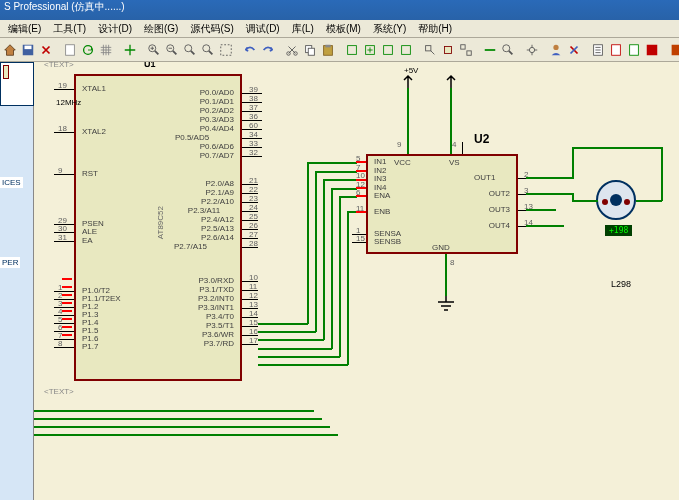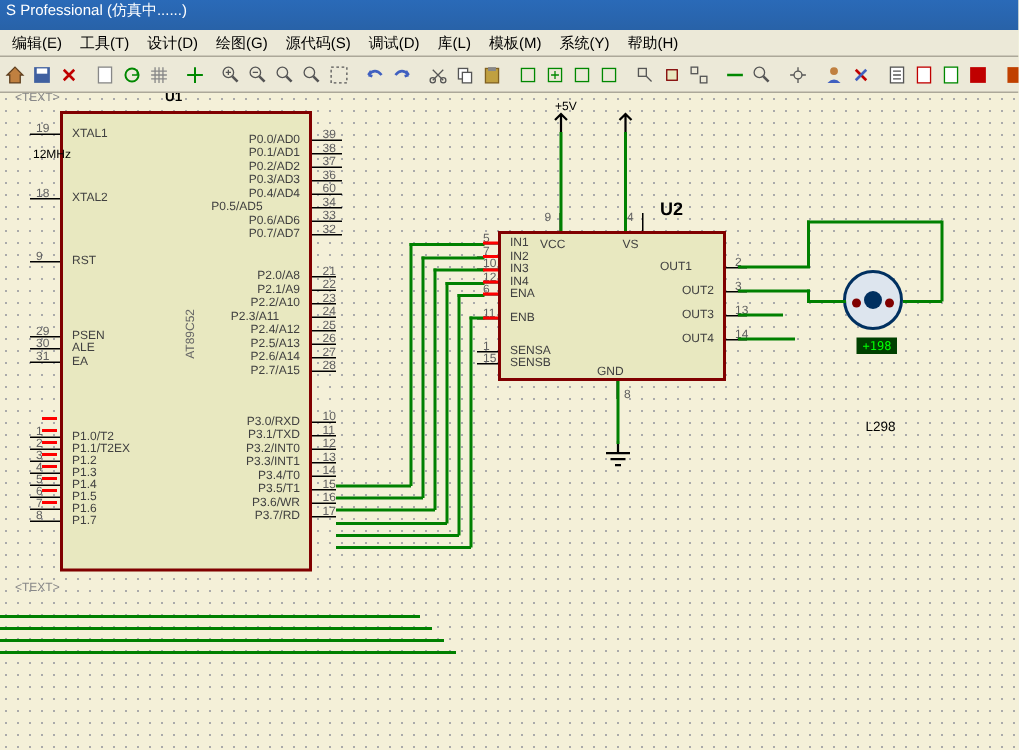--- a/index.html
+++ b/index.html
@@ -252,20 +252,27 @@
     </div>
   <div class="sep"></div>
   <div class="tbtn">
       <svg class="icon-svg" viewBox="0 0 16 16">
         <rect x="3" y="2" width="10" height="12" fill="#c04000"></rect>
       </svg>
     </div>
 </div>
 
 <div class="content">
+  <div class="sidebar">
+    <div class="preview">
+      <div style="position:absolute;left:2px;top:2px;width:6px;height:14px;border:1px solid #800000;background:#e8e8c0"></div>
+    </div>
+    <div class="sel-box" style="top:115px;left:0">ICES</div>
+    <div class="sel-box" style="top:195px;left:0">PER</div>
+  </div>
 
   <div class="canvas-area">
     <div class="dotgrid"></div>
 
     <div class="chip" style="left:40px;top:12px;width:168px;height:307px">
       <div style="position:absolute;left:-10px;top:50px;writing-mode:vertical-rl;font-size:8px;color:#666;transform:rotate(180deg);left:80px;top:130px">AT89C52</div>
     </div>
     <div class="chip-label" style="left:110px;top:-3px;font-weight:bold">U1</div>
     <div class="chip-label text-gray" style="left:10px;top:-2px">&lt;TEXT&gt;</div>
     <div class="chip-label text-gray" style="left:10px;top:325px">&lt;TEXT&gt;</div>
@@ -356,21 +363,21 @@
         <div class="pin-num" style="left:215px;top:141px">24</div>
         <div class="pin-name" style="left:140px;top:153px;text-align:right;width:60px">P2.4/A12</div>
         <div class="pin-line" style="left:208px;top:158px;width:16px;height:1px"></div>
         <div class="pin-num" style="left:215px;top:150px">25</div>
         <div class="pin-name" style="left:140px;top:162px;text-align:right;width:60px">P2.5/A13</div>
         <div class="pin-line" style="left:208px;top:167px;width:16px;height:1px"></div>
         <div class="pin-num" style="left:215px;top:159px">26</div>
         <div class="pin-name" style="left:140px;top:171px;text-align:right;width:60px">P2.6/A14</div>
         <div class="pin-line" style="left:208px;top:176px;width:16px;height:1px"></div>
         <div class="pin-num" style="left:215px;top:168px">27</div>
-        <div class="pin-name" style="left:140px;top:180px;text-align:right;width:60px">P2.7/A15</div>
+        <div class="pin-name" style="left:140px;top:180px;width:60px">P2.7/A15</div>
         <div class="pin-line" style="left:208px;top:185px;width:16px;height:1px"></div>
         <div class="pin-num" style="left:215px;top:177px">28</div>
       </div>
     <div id="u1-right-bot">
         <div class="pin-name" style="left:140px;top:214px;text-align:right;width:60px">P3.0/RXD</div>
         <div class="pin-line" style="left:208px;top:219px;width:16px;height:1px"></div>
         <div class="pin-num" style="left:215px;top:211px">10</div>
         <div class="pin-name" style="left:140px;top:223px;text-align:right;width:60px">P3.1/TXD</div>
         <div class="pin-line" style="left:208px;top:228px;width:16px;height:1px"></div>
         <div class="pin-num" style="left:215px;top:220px">11</div>

